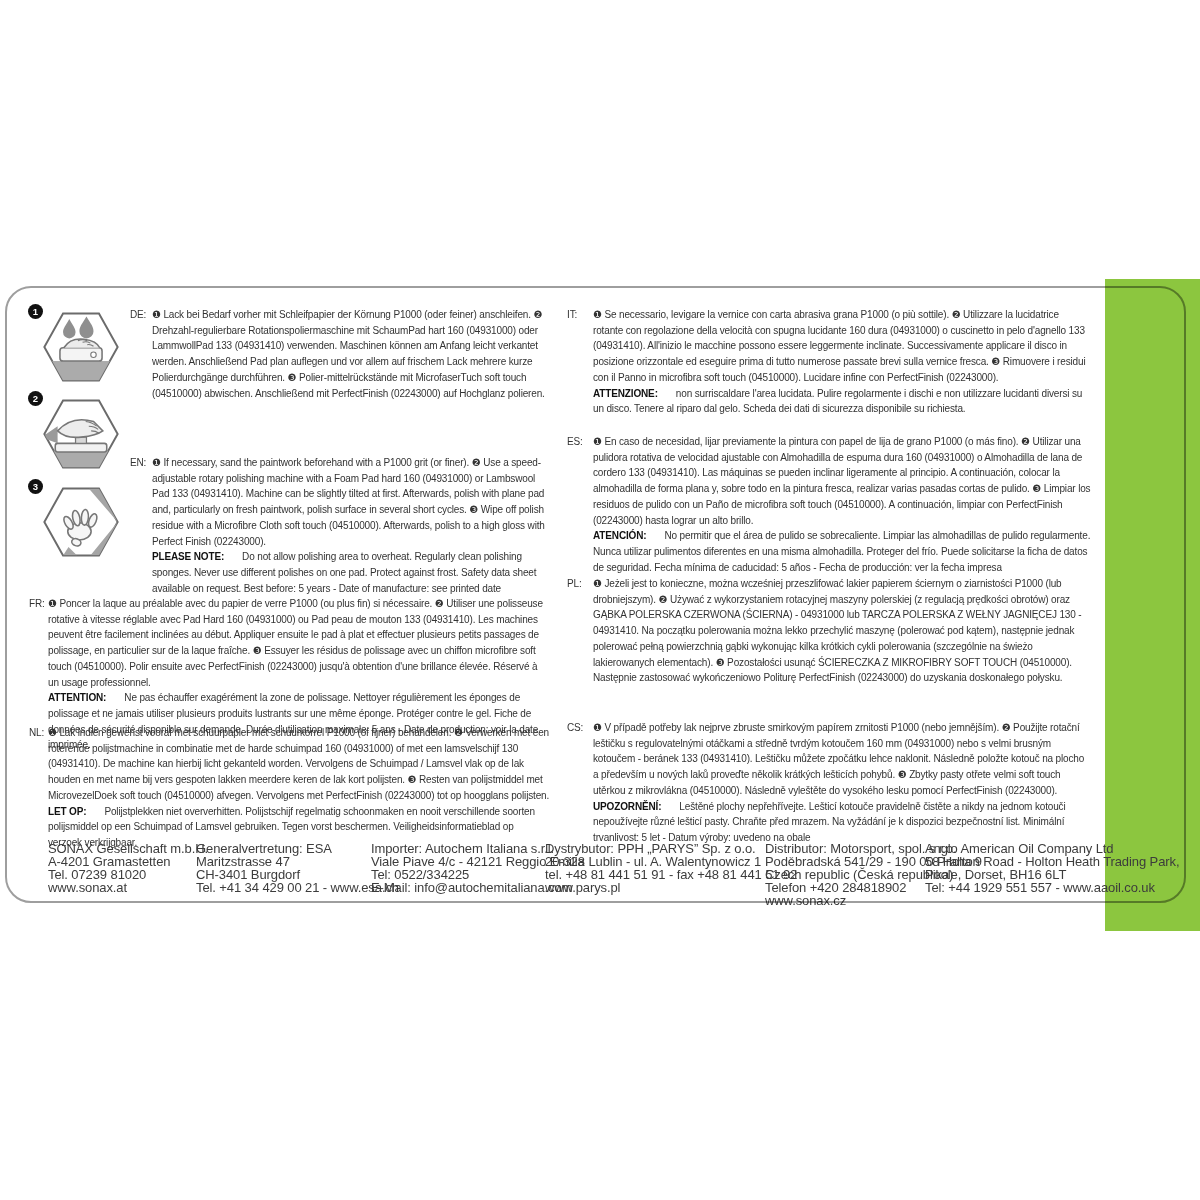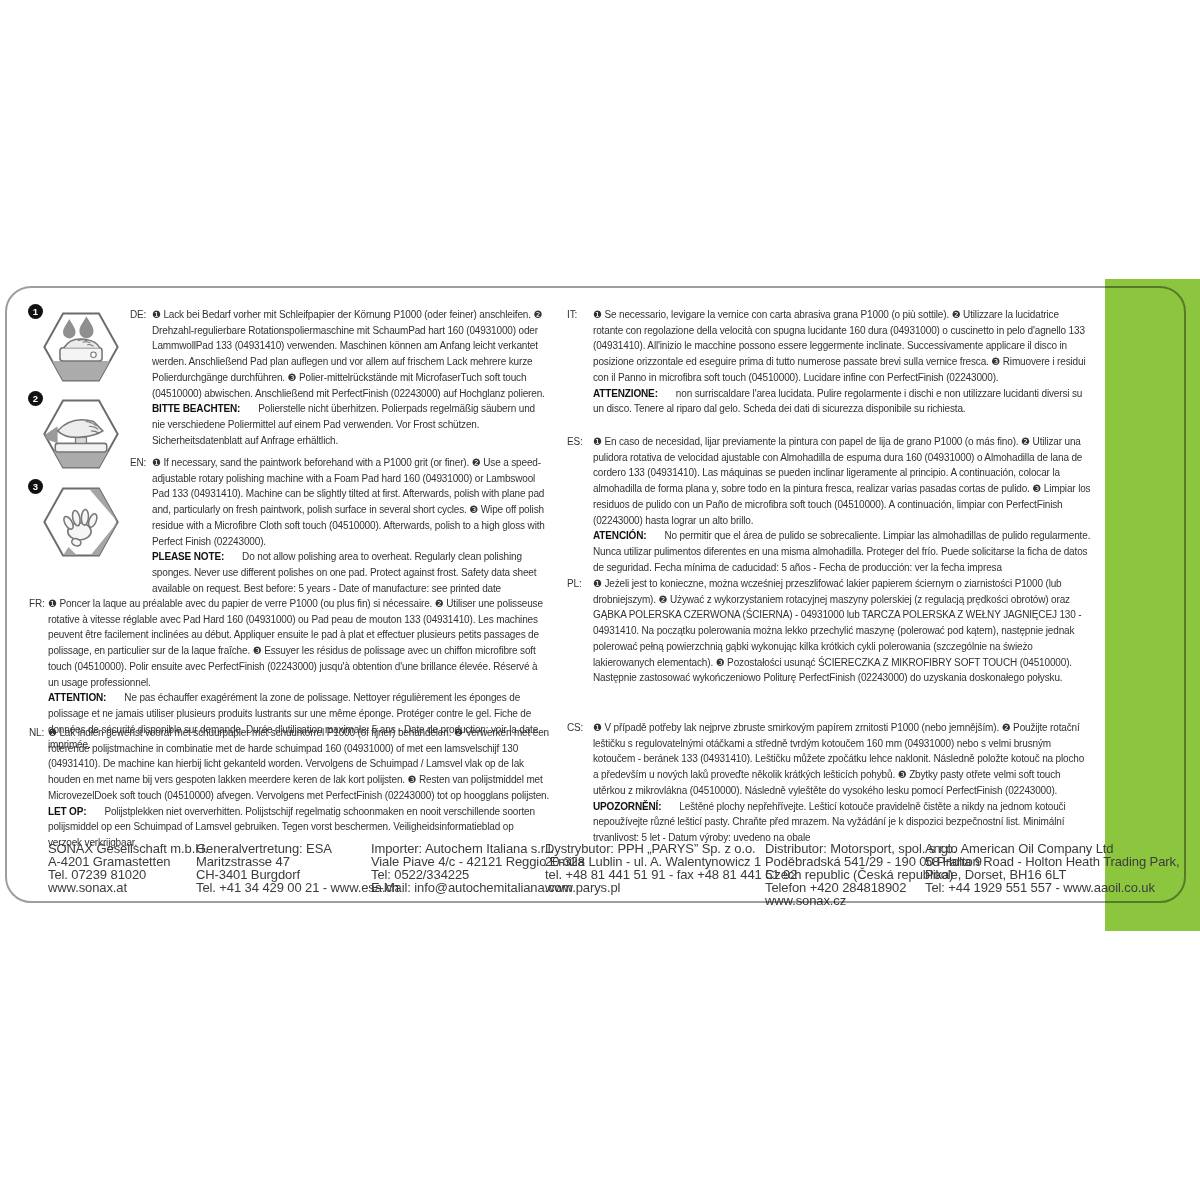--- a/index.html
+++ b/index.html
@@ -119,21 +119,20 @@
           <ellipse cx="65" cy="44" rx="4.5" ry="9" transform="rotate(22 65 44)"></ellipse>
           <ellipse cx="44" cy="72" rx="6" ry="4.5" transform="rotate(18 44 72)"></ellipse>
         </g>
       </svg>
     </span>
   </div>
 
   <div class="lang-section sec-de">
     <span class="lang-code">DE:</span>
     <span>❶ Lack bei Bedarf vorher mit Schleifpapier der Körnung P1000 (oder feiner) anschleifen. ❷ Drehzahl-regulierbare Rotationspoliermaschine mit SchaumPad hart 160 (04931000) oder LammwollPad 133 (04931410) verwenden. Maschinen können am Anfang leicht verkantet werden. Anschließend Pad plan auflegen und vor allem auf frischem Lack mehrere kurze Polierdurchgänge durchführen. ❸ Polier-mittelrückstände mit MicrofaserTuch soft touch (04510000) abwischen. Anschließend mit PerfectFinish (02243000) auf Hochglanz polieren.</span>
-    <div><b class="note-label">BITTE BEACHTEN:</b><span>Polierstelle nicht überhitzen. Polierpads regelmäßig säubern und nie verschiedene Poliermittel auf einem Pad verwenden. Vor Frost schützen. Sicherheitsdatenblatt auf Anfrage erhältlich.</span></div>
   </div>
 
   <div class="lang-section sec-en">
     <span class="lang-code">EN:</span>
     <span>❶ If necessary, sand the paintwork beforehand with a P1000 grit (or finer). ❷ Use a speed-adjustable rotary polishing machine with a Foam Pad hard 160 (04931000) or Lambswool Pad 133 (04931410). Machine can be slightly tilted at first. Afterwards, polish with plane pad and, particularly on fresh paintwork, polish surface in several short cycles. ❸ Wipe off polish residue with a Microfibre Cloth soft touch (04510000). Afterwards, polish to a high gloss with Perfect Finish (02243000).</span>
     <div><b class="note-label">PLEASE NOTE:</b><span>Do not allow polishing area to overheat. Regularly clean polishing sponges. Never use different polishes on one pad. Protect against frost. Safety data sheet available on request. Best before: 5 years - Date of manufacture: see printed date</span></div>
   </div>
 
   <div class="lang-section sec-fr">
     <span class="lang-code">FR:</span>

